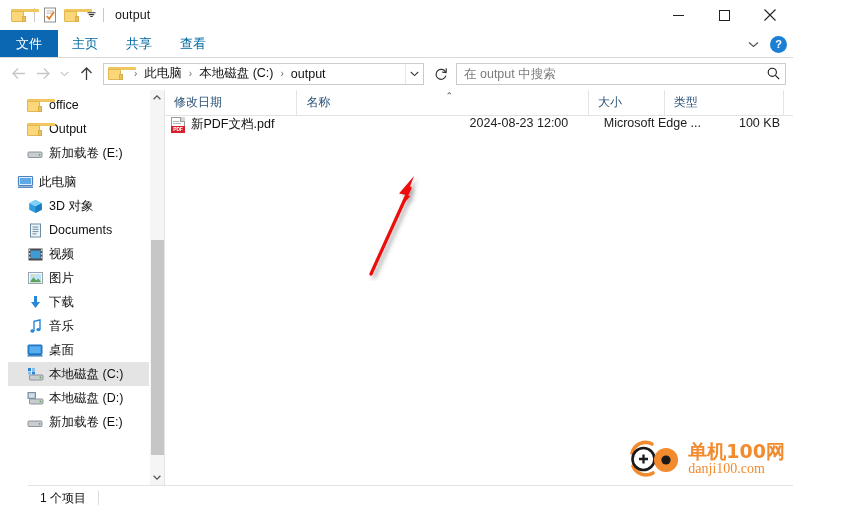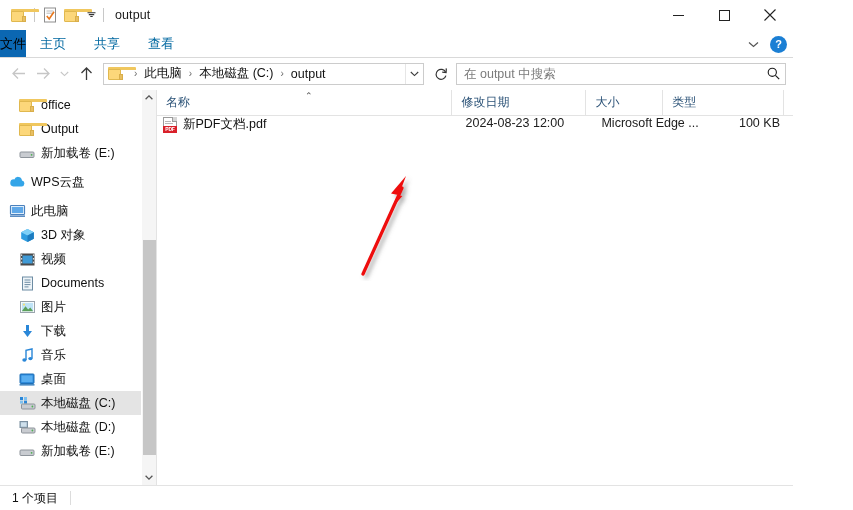--- a/index.html
+++ b/index.html
@@ -120,22 +120,22 @@
     justify-content: center;
     padding: 0 14px;
     font-size: 13px;
     color: #0369a1;
     cursor: default;
     height: 100%;
     box-sizing: border-box;
   }
   .tab.file {
     background: #0b67b2;
-    color: #000000;
-    padding: 0 0;
+    color: #ffffff;
+    padding: 0 16px;
   }
   .ribbon-right {
     position: absolute;
     right: 6px;
     top: 0;
     height: 28px;
     display: flex;
     align-items: center;
     gap: 8px;
   }
@@ -254,20 +254,21 @@
     justify-content: center;
     color: #1b1b1b;
   }
 
   
   .content {
     flex: 1 1 auto;
     display: flex;
     min-height: 0;
     border-top: 1px solid #ffffff;
+    margin-left: 8px;
   }
   .nav-pane {
     width: 156px;
     flex: 0 0 156px;
     position: relative;
     background: #ffffff;
     overflow: hidden;
   }
   .nav-list {
     position: absolute;
@@ -457,20 +458,21 @@
 
   
   .statusbar {
     height: 24px;
     flex: 0 0 auto;
     display: flex;
     align-items: center;
     background: #ffffff;
     border-top: 1px solid #e3e3e3;
     position: relative;
+    margin-left: 28px;
   }
   .status-text {
     font-size: 12px;
     color: #111;
     padding-left: 12px;
   }
   .status-sep {
     width: 1px;
     height: 14px;
     background: #dcdcdc;
@@ -643,28 +645,20 @@
         <div class="nav-item indent2">
           <span class="nav-ico">
             <svg width="16" height="11" viewBox="0 0 16 11">
                 <rect x="1" y="4" width="14" height="5.5" rx="1" fill="#c9ccd1" stroke="#8e949b"></rect>
                 <circle cx="12.6" cy="6.8" r="0.9" fill="#4caf50"></circle>
               </svg>
           </span>
           <span class="nav-label">新加载卷 (E:)</span>
         </div>
 
-        <div class="nav-item" style="margin-top:5px">
-          <span class="nav-ico">
-            <svg width="17" height="12" viewBox="0 0 17 12">
-                <path d="M4.4 10.5 h8.3 a3.1 3.1 0 0 0 .3 -6.1 A4 4 0 0 0 5.3 3.4 A3.5 3.5 0 0 0 4.4 10.5 z" fill="#34a5e8"></path>
-              </svg>
-          </span>
-          <span class="nav-label">WPS云盘</span>
-        </div>
 
         <div class="nav-item" style="margin-top:5px">
           <span class="nav-ico">
             <svg width="17" height="14" viewBox="0 0 17 14">
                 <rect x="1.5" y="1.5" width="14" height="9" rx="0.8" fill="#fff" stroke="#4b81bd" stroke-width="1.2"></rect>
                 <rect x="2.8" y="2.8" width="11.4" height="6.4" fill="#5fa8e8"></rect>
                 <rect x="1" y="11.4" width="15" height="1.5" fill="#4b81bd"></rect>
               </svg>
           </span>
           <span class="nav-label">此电脑</span>
@@ -672,53 +666,53 @@
 
         <div class="nav-item indent2">
           <span class="nav-ico">
             <svg width="15" height="15" viewBox="0 0 15 15">
                 <path d="M7.5 1 L13.8 4.3 L13.8 10.8 L7.5 14.1 L1.2 10.8 L1.2 4.3 z" fill="#2e9de0"></path>
                 <path d="M7.5 1 L13.8 4.3 L7.5 7.6 L1.2 4.3 z" fill="#7ed0f7"></path>
                 <path d="M7.5 7.6 L13.8 4.3 L13.8 10.8 L7.5 14.1 z" fill="#1c7cc0"></path>
               </svg>
           </span>
           <span class="nav-label">3D 对象</span>
+        </div>
+
+        <div class="nav-item indent2">
+          <span class="nav-ico">
+            <svg width="13" height="15" viewBox="0 0 13 15">
+                <rect x="1.5" y="1" width="10" height="13" fill="#eef4f8" stroke="#6d8ca3"></rect>
+                <line x1="3.5" y1="4" x2="9.5" y2="4" stroke="#6d8ca3"></line>
+                <line x1="3.5" y1="6.3" x2="9.5" y2="6.3" stroke="#6d8ca3"></line>
+                <line x1="3.5" y1="8.6" x2="9.5" y2="8.6" stroke="#6d8ca3"></line>
+                <line x1="3.5" y1="10.9" x2="7.5" y2="10.9" stroke="#6d8ca3"></line>
+              </svg>
+          </span>
+          <span class="nav-label">Documents</span>
         </div>
 
         <div class="nav-item indent2">
           <span class="nav-ico">
             <svg width="15" height="13" viewBox="0 0 15 13">
                 <rect x="0.5" y="0.5" width="14" height="12" fill="#4a4a4a"></rect>
                 <rect x="2.5" y="2.5" width="10" height="8" fill="#3f9ad6"></rect>
                 <rect x="1" y="1.4" width="1.2" height="1.6" fill="#ddd"></rect>
                 <rect x="1" y="5" width="1.2" height="1.6" fill="#ddd"></rect>
                 <rect x="1" y="8.6" width="1.2" height="1.6" fill="#ddd"></rect>
                 <rect x="12.9" y="1.4" width="1.2" height="1.6" fill="#ddd"></rect>
                 <rect x="12.9" y="5" width="1.2" height="1.6" fill="#ddd"></rect>
                 <rect x="12.9" y="8.6" width="1.2" height="1.6" fill="#ddd"></rect>
               </svg>
           </span>
           <span class="nav-label">视频</span>
         </div>
 
         <div class="nav-item indent2">
           <span class="nav-ico">
-            <svg width="13" height="15" viewBox="0 0 13 15">
-                <rect x="1.5" y="1" width="10" height="13" fill="#eef4f8" stroke="#6d8ca3"></rect>
-                <line x1="3.5" y1="4" x2="9.5" y2="4" stroke="#6d8ca3"></line>
-                <line x1="3.5" y1="6.3" x2="9.5" y2="6.3" stroke="#6d8ca3"></line>
-                <line x1="3.5" y1="8.6" x2="9.5" y2="8.6" stroke="#6d8ca3"></line>
-                <line x1="3.5" y1="10.9" x2="7.5" y2="10.9" stroke="#6d8ca3"></line>
-              </svg>
-          </span>
-          <span class="nav-label">Documents</span>
-        </div>
-
-        <div class="nav-item indent2">
-          <span class="nav-ico">
             <svg width="15" height="12" viewBox="0 0 15 12">
                 <rect x="0.5" y="0.5" width="14" height="11" fill="#fff" stroke="#9aa4ad"></rect>
                 <rect x="1.8" y="1.8" width="11.4" height="8.4" fill="#bfe3f7"></rect>
                 <path d="M1.8 10.2 L5.5 5.2 L8.2 8.4 L10.3 6.4 L13.2 10.2 z" fill="#5ba05b"></path>
                 <circle cx="4" cy="3.6" r="1.1" fill="#f5e07a"></circle>
               </svg>
           </span>
           <span class="nav-label">图片</span>
         </div>
 
@@ -802,26 +796,26 @@
           <svg width="8" height="5" viewBox="0 0 8 5">
               <path d="M0.6 0.8 L4 4.1 L7.4 0.8" stroke="#555" stroke-width="1.3" fill="none"></path>
             </svg>
         </div>
       </div>
     </div>
 
     <div class="list-pane">
 
       <div class="col-head">
+        <div class="col c-date">
+          <span>修改日期</span>
+        </div>
         <div class="col c-name">
           <span>名称</span>
           <span class="sort-arrow">⌃</span>
-        </div>
-        <div class="col c-date">
-          <span>修改日期</span>
         </div>
         <div class="col c-size">
           <span>大小</span>
         </div>
         <div class="col c-type">
           <span>类型</span>
         </div>
         <div class="col c-pad"></div>
       </div>
 
@@ -848,20 +842,34 @@
               <feDropShadow dx="3" dy="3" stdDeviation="2.2" flood-color="#6b6b6b" flood-opacity="0.55"></feDropShadow>
             </filter>
           </defs>
           <g filter="url(#shd)">
             <line x1="11" y1="108" x2="50" y2="22" stroke="#ee1111" stroke-width="3.3" stroke-linecap="round"></line>
             <path d="M54 10 L39 27.5 L50.5 30 L43.5 38 z" fill="#ee1111"></path>
           </g>
         </svg>
       </div>
 
+      <div class="watermark">
+        <svg width="56" height="40" viewBox="0 0 56 40">
+          <path d="M24 5 a14 14 0 0 0 -20 9" stroke="#f28a2e" stroke-width="3.6" fill="none" stroke-linecap="round"></path>
+          <path d="M5 27 a14 14 0 0 0 20 7" stroke="#f28a2e" stroke-width="3.6" fill="none" stroke-linecap="round"></path>
+          <circle cx="15.5" cy="20" r="11" fill="none" stroke="#1a1a1a" stroke-width="2.6"></circle>
+          <path d="M15.5 15.5 V24.5 M11 20 H20" stroke="#1a1a1a" stroke-width="2.3"></path>
+          <circle cx="38" cy="21" r="12" fill="#f28a2e"></circle>
+          <circle cx="38" cy="21" r="4.6" fill="#1a1a1a"></circle>
+        </svg>
+        <div class="wm-text">
+          <div class="wm-cn">单机100网</div>
+          <div class="wm-en">danji100.com</div>
+        </div>
+      </div>
     </div>
   </div>
 
   <div class="statusbar">
     <div class="status-text">1 个项目</div>
     <div class="status-sep"></div>
   </div>
 </div>
 
 </body></html>

